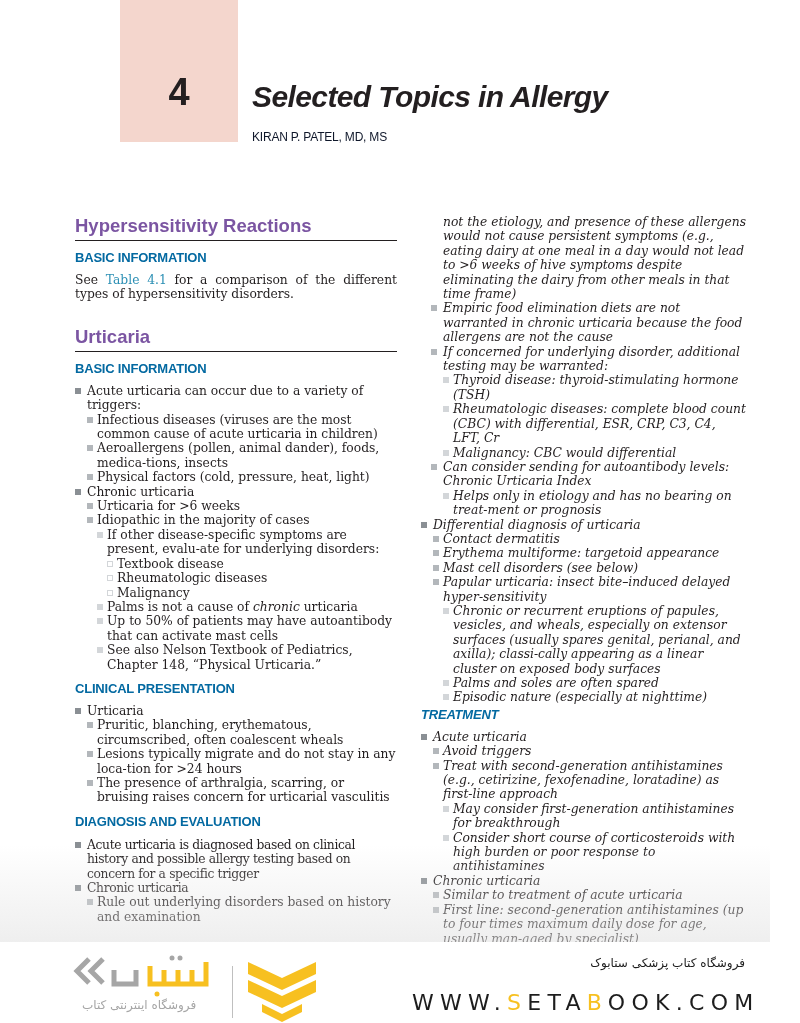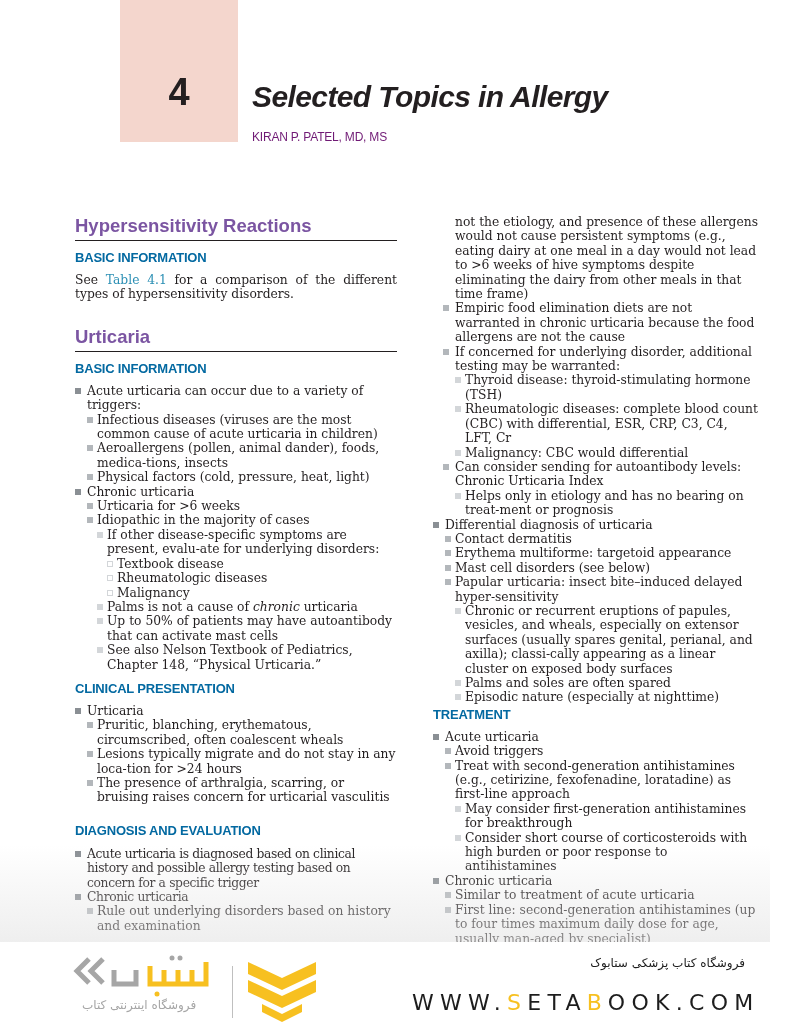--- a/index.html
+++ b/index.html
@@ -2,21 +2,21 @@
 <html><head>
 <meta charset="utf-8">
 <style>
   * { margin:0; padding:0; box-sizing:border-box; }
   html, body { width:800px; height:1023px; background:#ffffff; overflow:hidden; }
   body { position:relative; font-family:"DejaVu Serif", serif; color:#231f20; }
 
   .chapter-block { position:absolute; left:120px; top:0; width:118px; height:142px; background:#f4d6cd; }
   .chapter-num { position:absolute; left:0; right:0; top:73px; text-align:center; font-family:"Liberation Sans", sans-serif; font-weight:bold; font-size:38px; color:#231f20; line-height:1; }
   .chapter-title { position:absolute; left:252px; top:80px; font-family:"Liberation Sans", sans-serif; font-weight:bold; font-style:italic; font-size:30px; letter-spacing:-0.6px; color:#231f20; line-height:1.1; }
-  .author { position:absolute; left:252px; top:130px; font-family:"Liberation Sans", sans-serif; font-size:12px; color:#701a75; letter-spacing:-0.2px; }
+  .author { position:absolute; left:252px; top:130px; font-family:"Liberation Sans", sans-serif; font-size:12px; color:#0f172a; letter-spacing:-0.2px; }
 
   .page { position:absolute; left:0; top:0; width:800px; height:942px; overflow:hidden; }
   .col { position:absolute; top:0; font-size:12.3px; line-height:14.4px; }
   .col-left { left:75px; width:322px; }
   .col-right { left:421px; width:325px; }
 
   .sec-title { font-family:"Liberation Sans", sans-serif; font-weight:bold; color:#7b55a2; font-size:18.5px; line-height:22px; border-bottom:1.3px solid #231f20; padding-bottom:3px; }
   .sub-title { font-family:"Liberation Sans", sans-serif; font-weight:bold; font-size:13px; line-height:16px; color:#0369a1; letter-spacing:-0.2px; }
   p.body { text-align:justify; }
   .link { color:#2b8fb4; }
@@ -99,35 +99,35 @@
       <ul style="margin-top:7px;">
         <li class="l1"><span class="bul"></span><span>Urticaria</span>
           <ul>
             <li class="l2"><span class="bul"></span><span>Pruritic, blanching, erythematous, circumscribed, often coalescent wheals</span></li>
             <li class="l2"><span class="bul"></span><span>Lesions typically migrate and do not stay in any loca-tion for &gt;24 hours</span></li>
             <li class="l2"><span class="bul"></span><span>The presence of arthralgia, scarring, or bruising raises concern for urticarial vasculitis</span></li>
           </ul>
         </li>
       </ul>
 
-      <div class="sub-title" style="margin-top:18px;">DIAGNOSIS AND EVALUATION</div>
+      <div class="sub-title" style="margin-top:9px;">DIAGNOSIS AND EVALUATION</div>
       <ul style="margin-top:8px; letter-spacing:-0.35px;">
         <li class="l1"><span class="bul"></span><span>Acute urticaria is diagnosed based on clinical history and possible allergy testing based on concern for a specific trigger</span></li>
         <li class="l1"><span class="bul"></span><span>Chronic urticaria</span>
           <ul style="letter-spacing:0;">
             <li class="l2"><span class="bul"></span><span>Rule out underlying disorders based on history and examination</span></li>
 
           </ul>
         </li>
       </ul>
     </div>
   </div>
 
   <div class="col col-right">
-    <div style="position:absolute; top:215px; left:12px; width:325px;">
+    <div style="position:absolute; top:215px; left:0; width:325px;font-style:italic;">
       <ul>
         <li class="l1" style="padding-left:22px;">
           <span>not the etiology, and presence of these allergens would not cause persistent symptoms (e.g., eating dairy at one meal in a day would not lead to &gt;6 weeks of hive symptoms despite eliminating the dairy from other meals in that time frame)</span>
         </li>
         <li class="l1" style="margin-left:10px;"><span class="bul" style="background:#b3b7bb;"></span><span>Empiric food elimination diets are not warranted in chronic urticaria because the food allergens are not the cause</span></li>
         <li class="l1" style="margin-left:10px;"><span class="bul" style="background:#b3b7bb;"></span><span>If concerned for underlying disorder, additional testing may be warranted:</span>
           <ul>
             <li class="l3"><span class="bul"></span><span>Thyroid disease: thyroid-stimulating hormone (TSH)</span></li>
             <li class="l3"><span class="bul"></span><span>Rheumatologic diseases: complete blood count (CBC) with differential, ESR, CRP, C3, C4, LFT, Cr</span></li>
             <li class="l3"><span class="bul"></span><span>Malignancy: CBC would differential</span></li>

